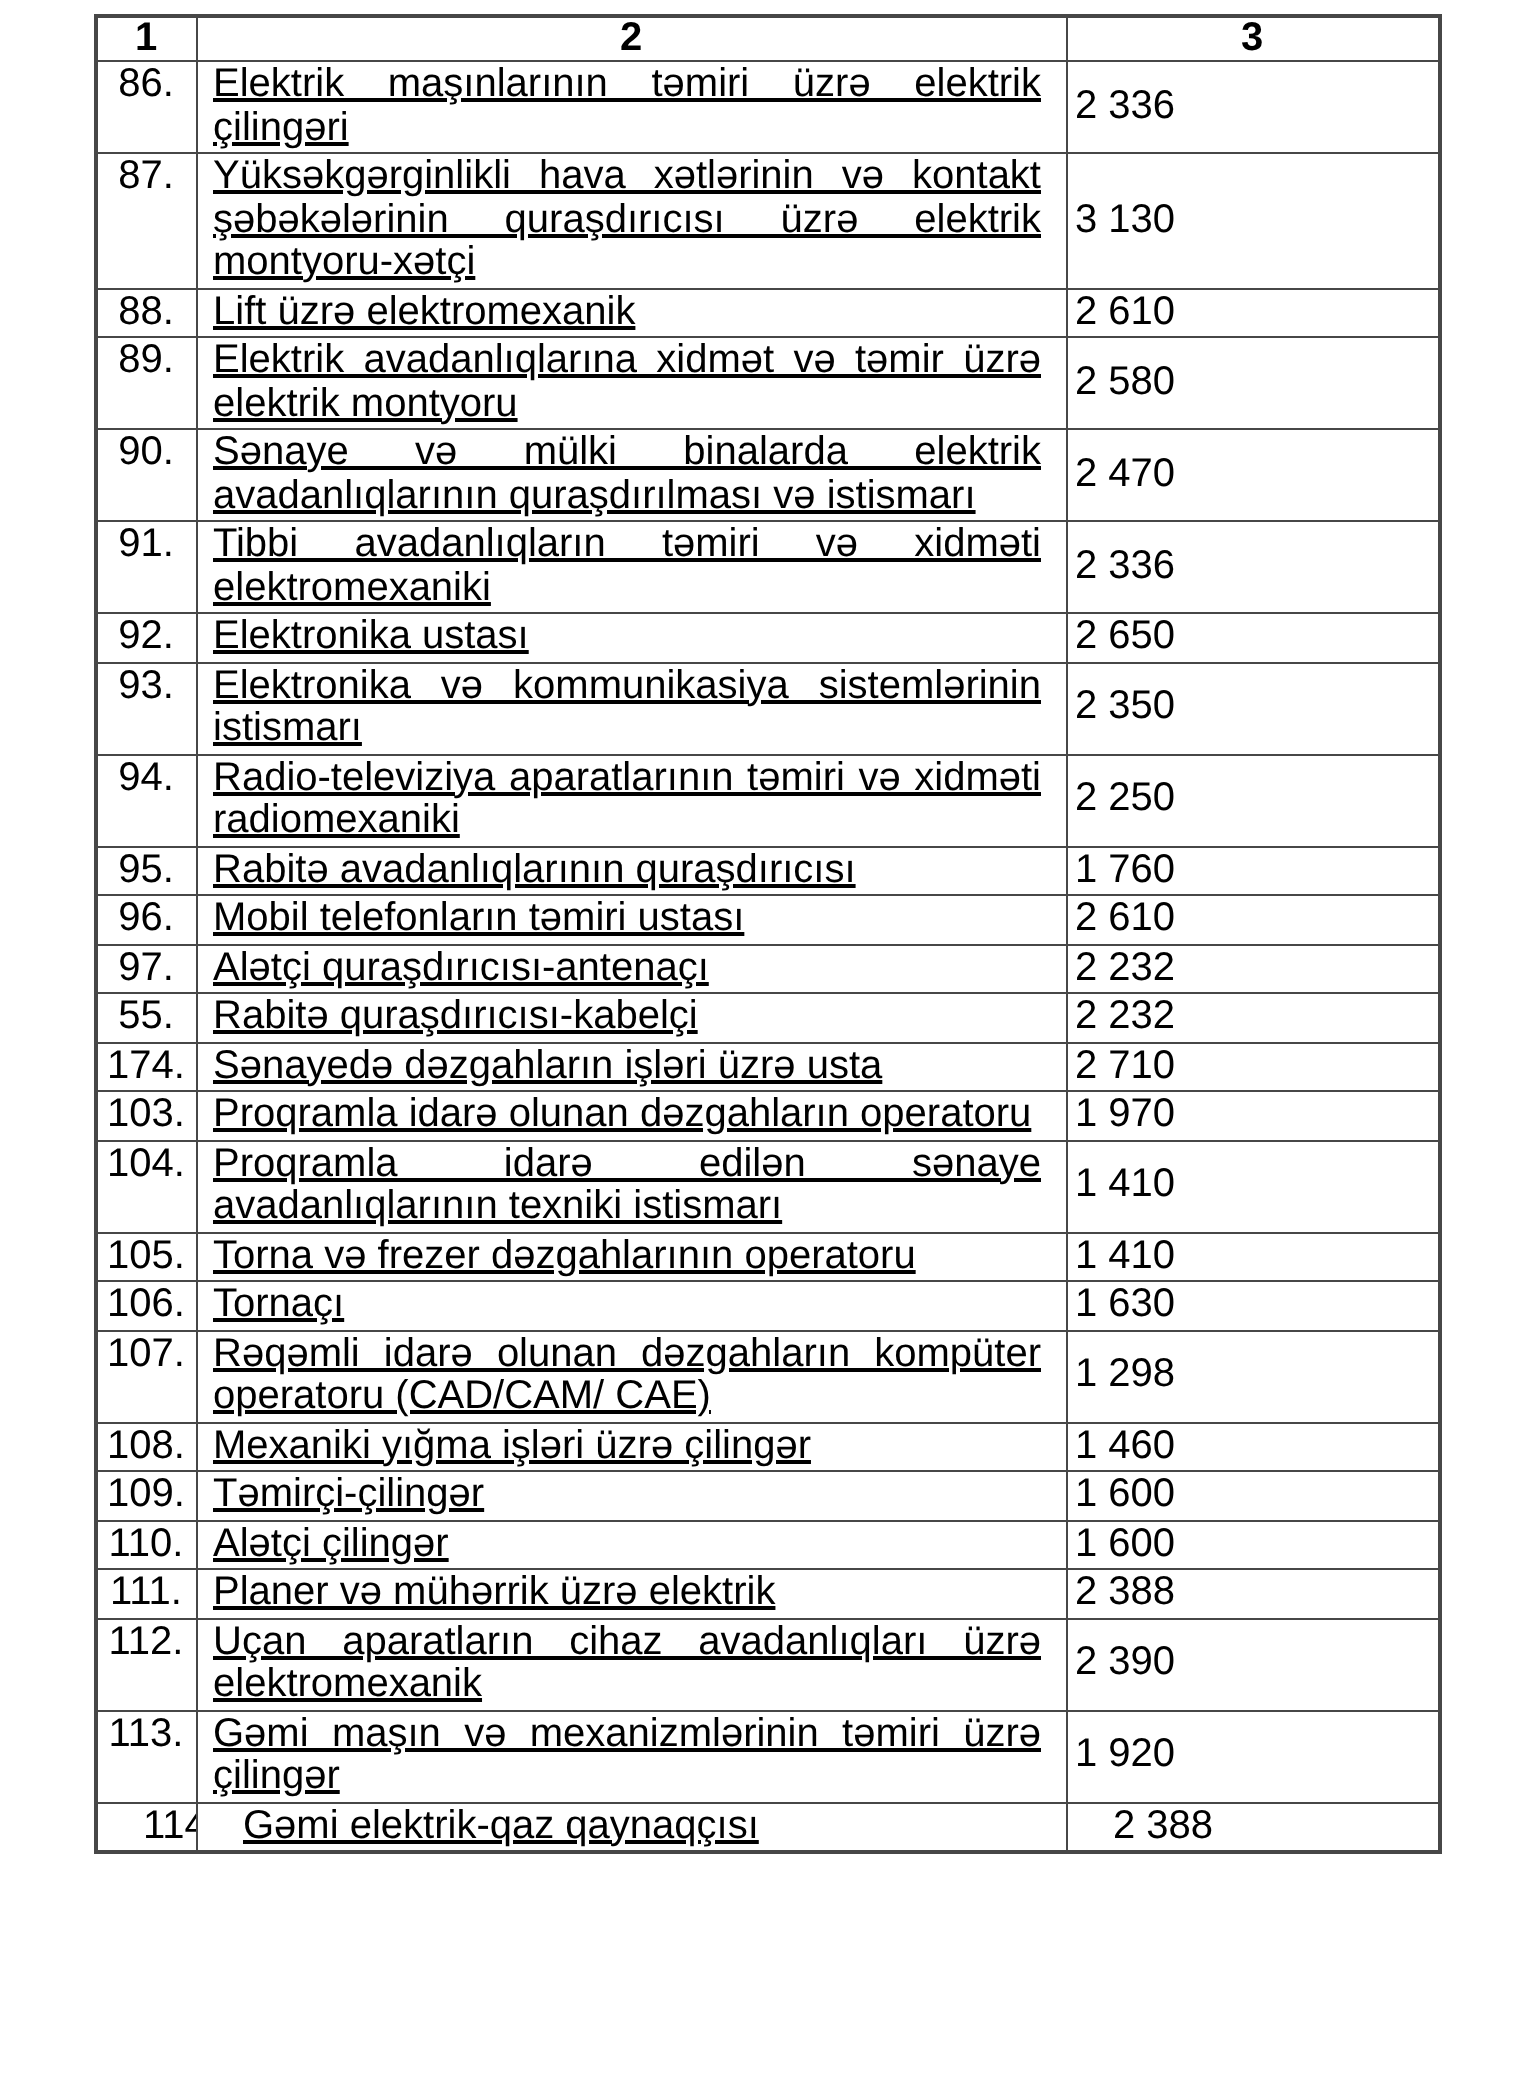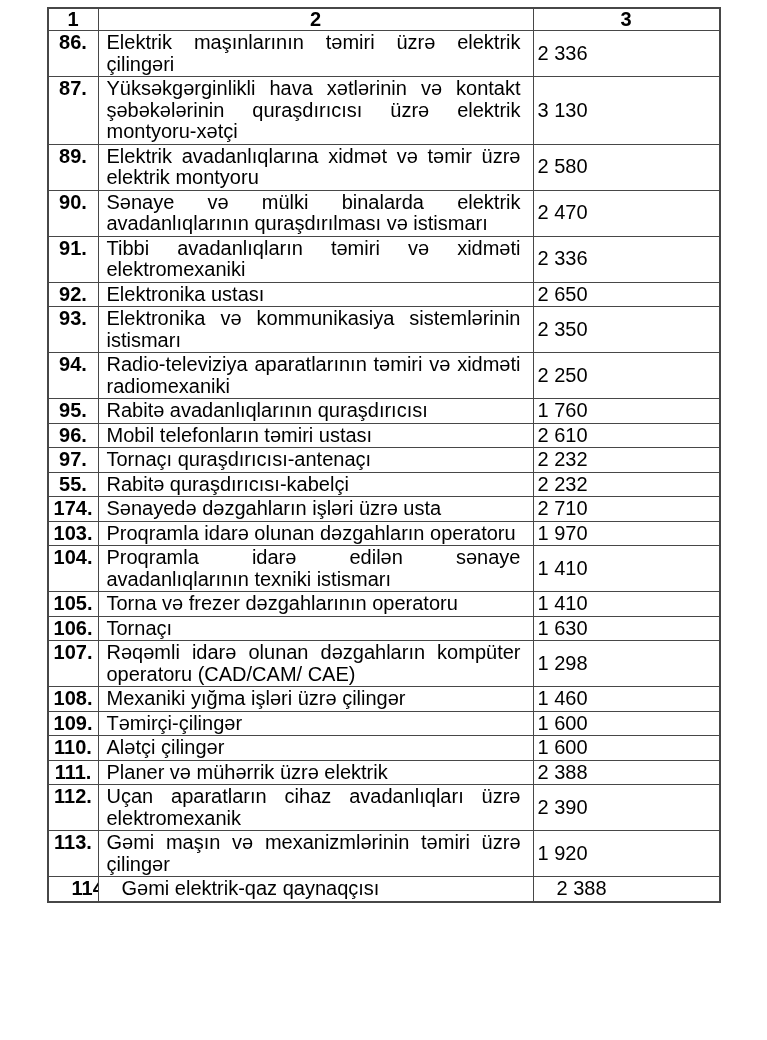--- a/index.html
+++ b/index.html
@@ -43,28 +43,28 @@
     text-align: center;
     vertical-align: middle;
     line-height: 21px;
     padding: 0;
   }
   td.c-num {
     text-align: center;
     vertical-align: top;
     line-height: 21.5px;
     padding: 1px 2px;
-    font-weight: bold;
   }
   td.c-name {
     text-align: justify;
     vertical-align: top;
     line-height: 21.5px;
     padding: 1px 12px 1px 8px;
     word-spacing: normal;
+    text-decoration: underline;
   }
   td.c-value {
     text-align: left;
     vertical-align: middle;
     line-height: 21.5px;
     padding: 1px 4px;
   }
 </style>
 </head>
 <body>
@@ -88,20 +88,25 @@
           <td class="c-num">86.</td>
           <td class="c-name">Elektrik maşınlarının təmiri üzrə elektrik çilingəri</td>
           <td class="c-value">2 336</td>
         </tr>
         <tr>
           <td class="c-num">87.</td>
           <td class="c-name">Yüksəkgərginlikli hava xətlərinin və kontakt şəbəkələrinin quraşdırıcısı üzrə elektrik montyoru-xətçi</td>
           <td class="c-value">3 130</td>
         </tr>
         <tr>
+          <td class="c-num">88.</td>
+          <td class="c-name">Lift üzrə elektromexanik</td>
+          <td class="c-value">2 610</td>
+        </tr>
+        <tr>
           <td class="c-num">89.</td>
           <td class="c-name">Elektrik avadanlıqlarına xidmət və təmir üzrə elektrik montyoru</td>
           <td class="c-value">2 580</td>
         </tr>
         <tr>
           <td class="c-num">90.</td>
           <td class="c-name">Sənaye və mülki binalarda elektrik avadanlıqlarının quraşdırılması və istismarı</td>
           <td class="c-value">2 470</td>
         </tr>
         <tr>
@@ -129,21 +134,21 @@
           <td class="c-name">Rabitə avadanlıqlarının quraşdırıcısı</td>
           <td class="c-value">1 760</td>
         </tr>
         <tr>
           <td class="c-num">96.</td>
           <td class="c-name">Mobil telefonların təmiri ustası</td>
           <td class="c-value">2 610</td>
         </tr>
         <tr>
           <td class="c-num">97.</td>
-          <td class="c-name">Tornaçı quraşdırıcısı-antenaçı</td>
+          <td class="c-name">Alətçi quraşdırıcısı-antenaçı</td>
           <td class="c-value">2 232</td>
         </tr>
         <tr>
           <td class="c-num">55.</td>
           <td class="c-name">Rabitə quraşdırıcısı-kabelçi</td>
           <td class="c-value">2 232</td>
         </tr>
         <tr>
           <td class="c-num">174.</td>
           <td class="c-name">Sənayedə dəzgahların işləri üzrə usta</td>

